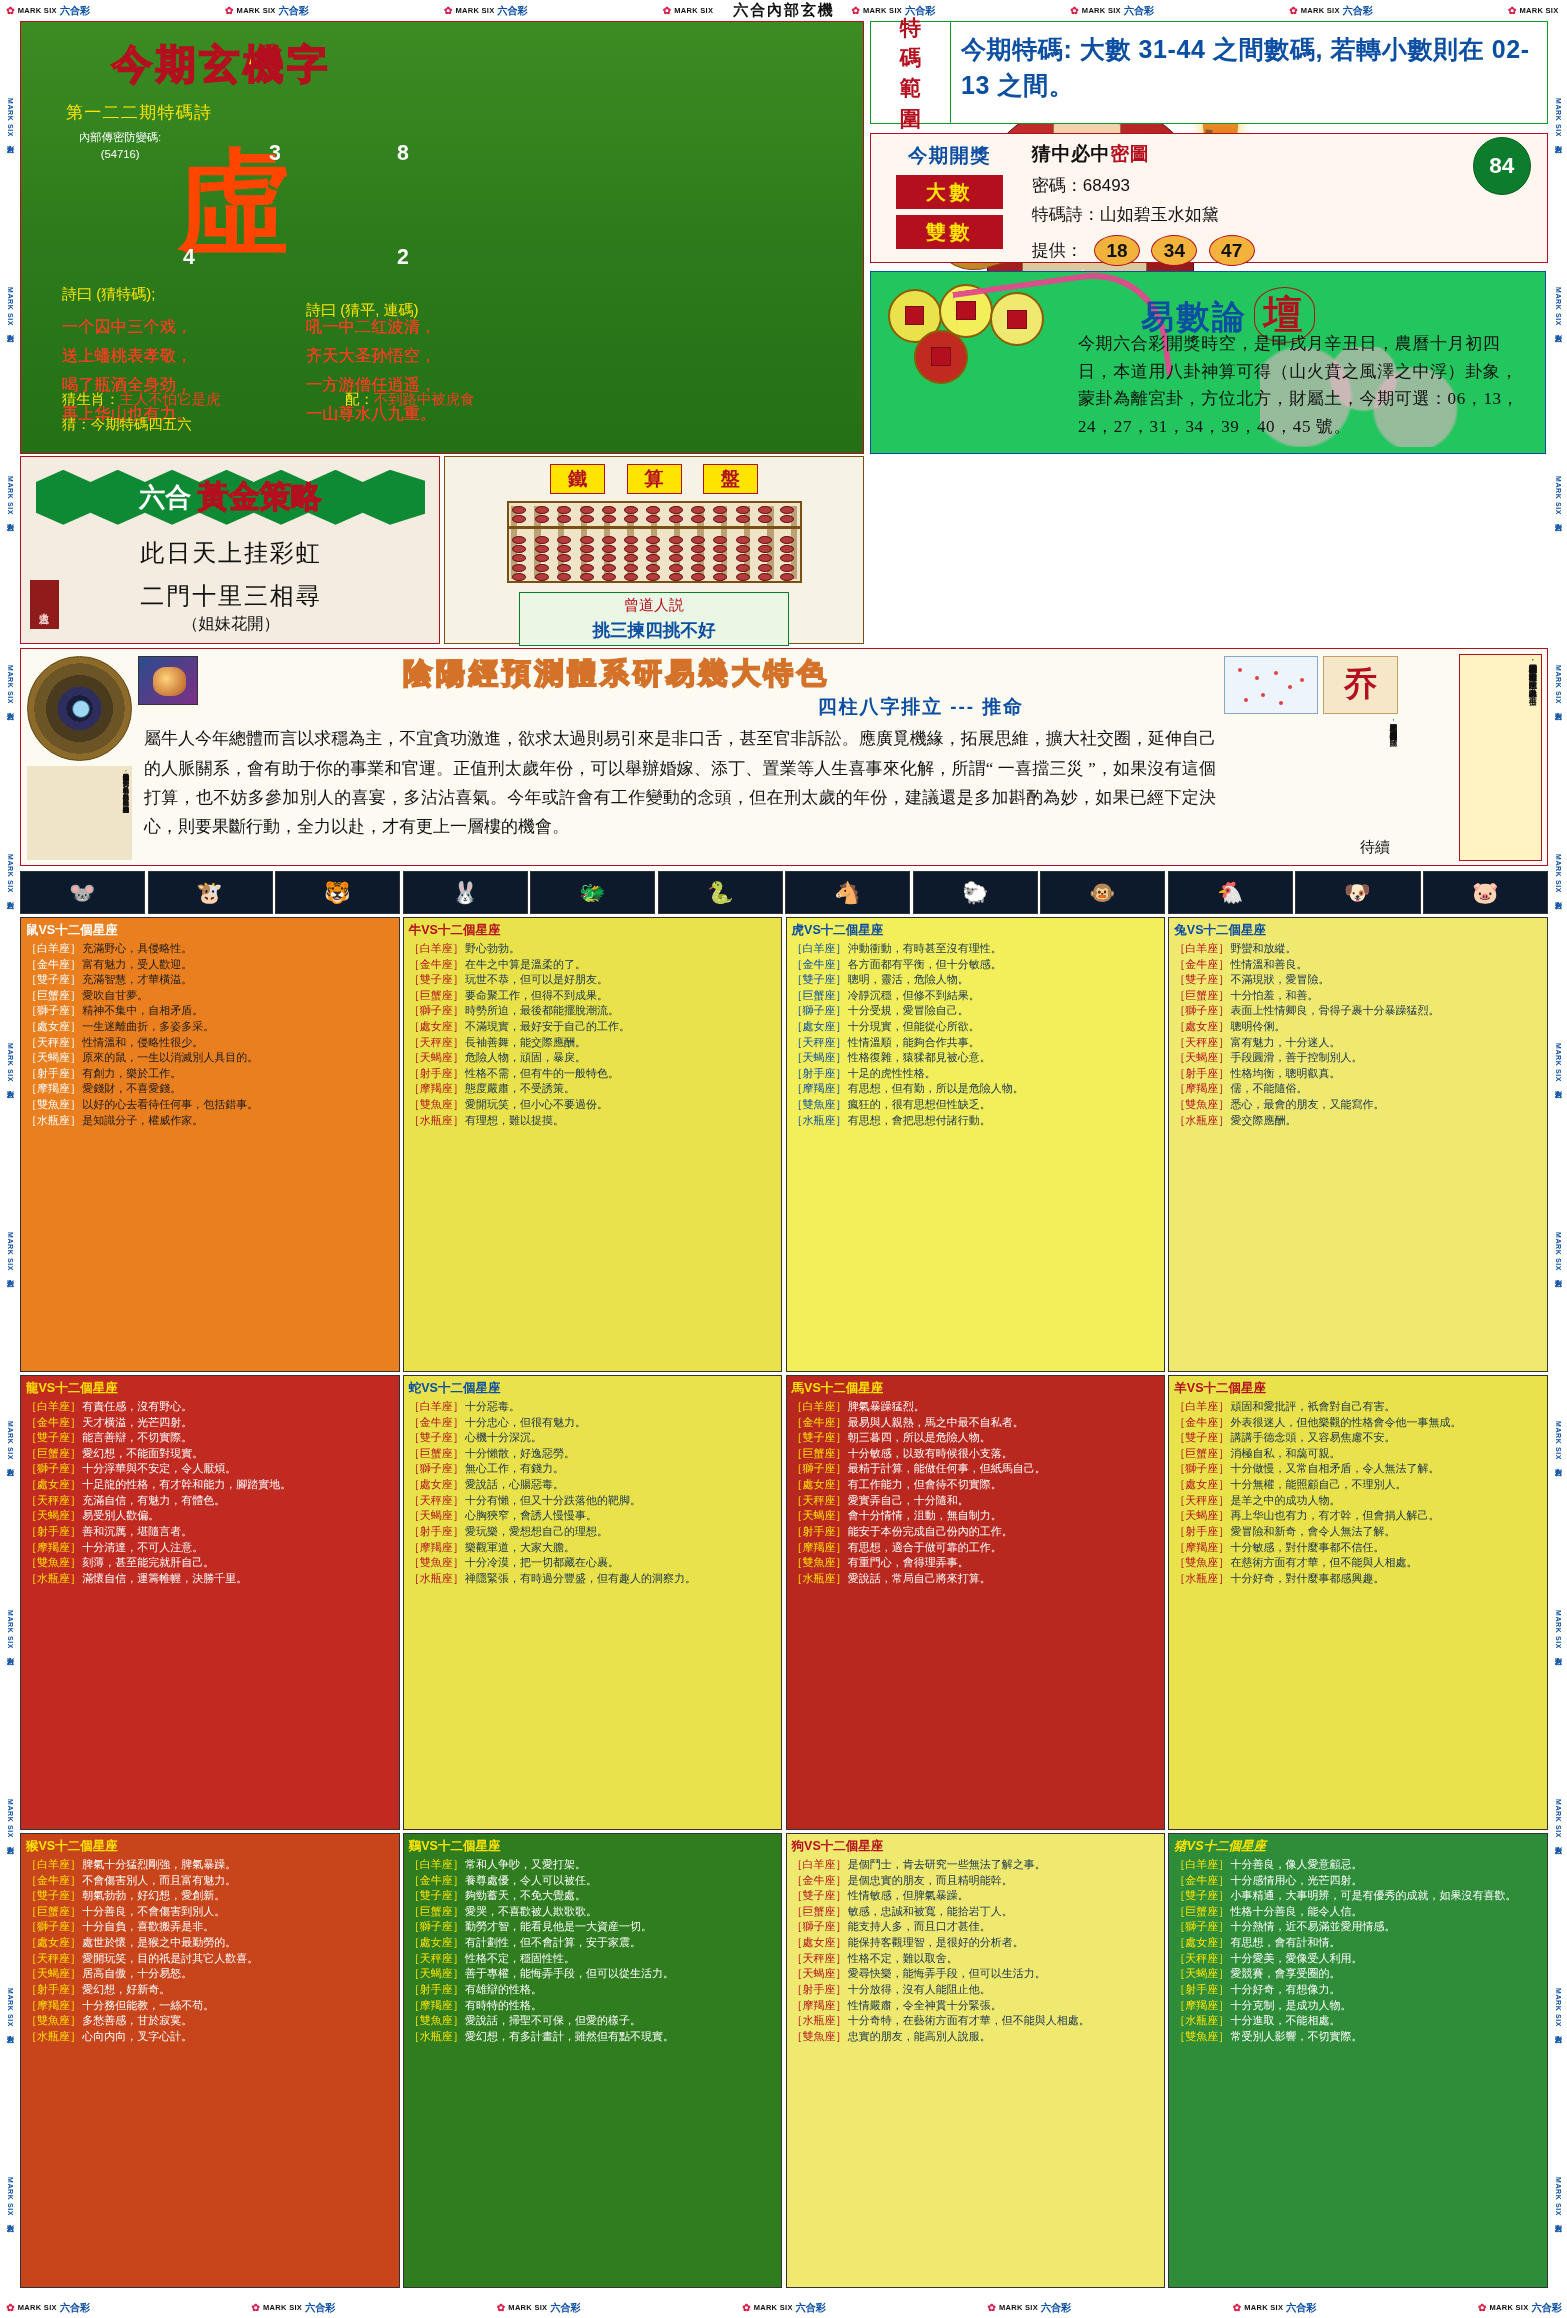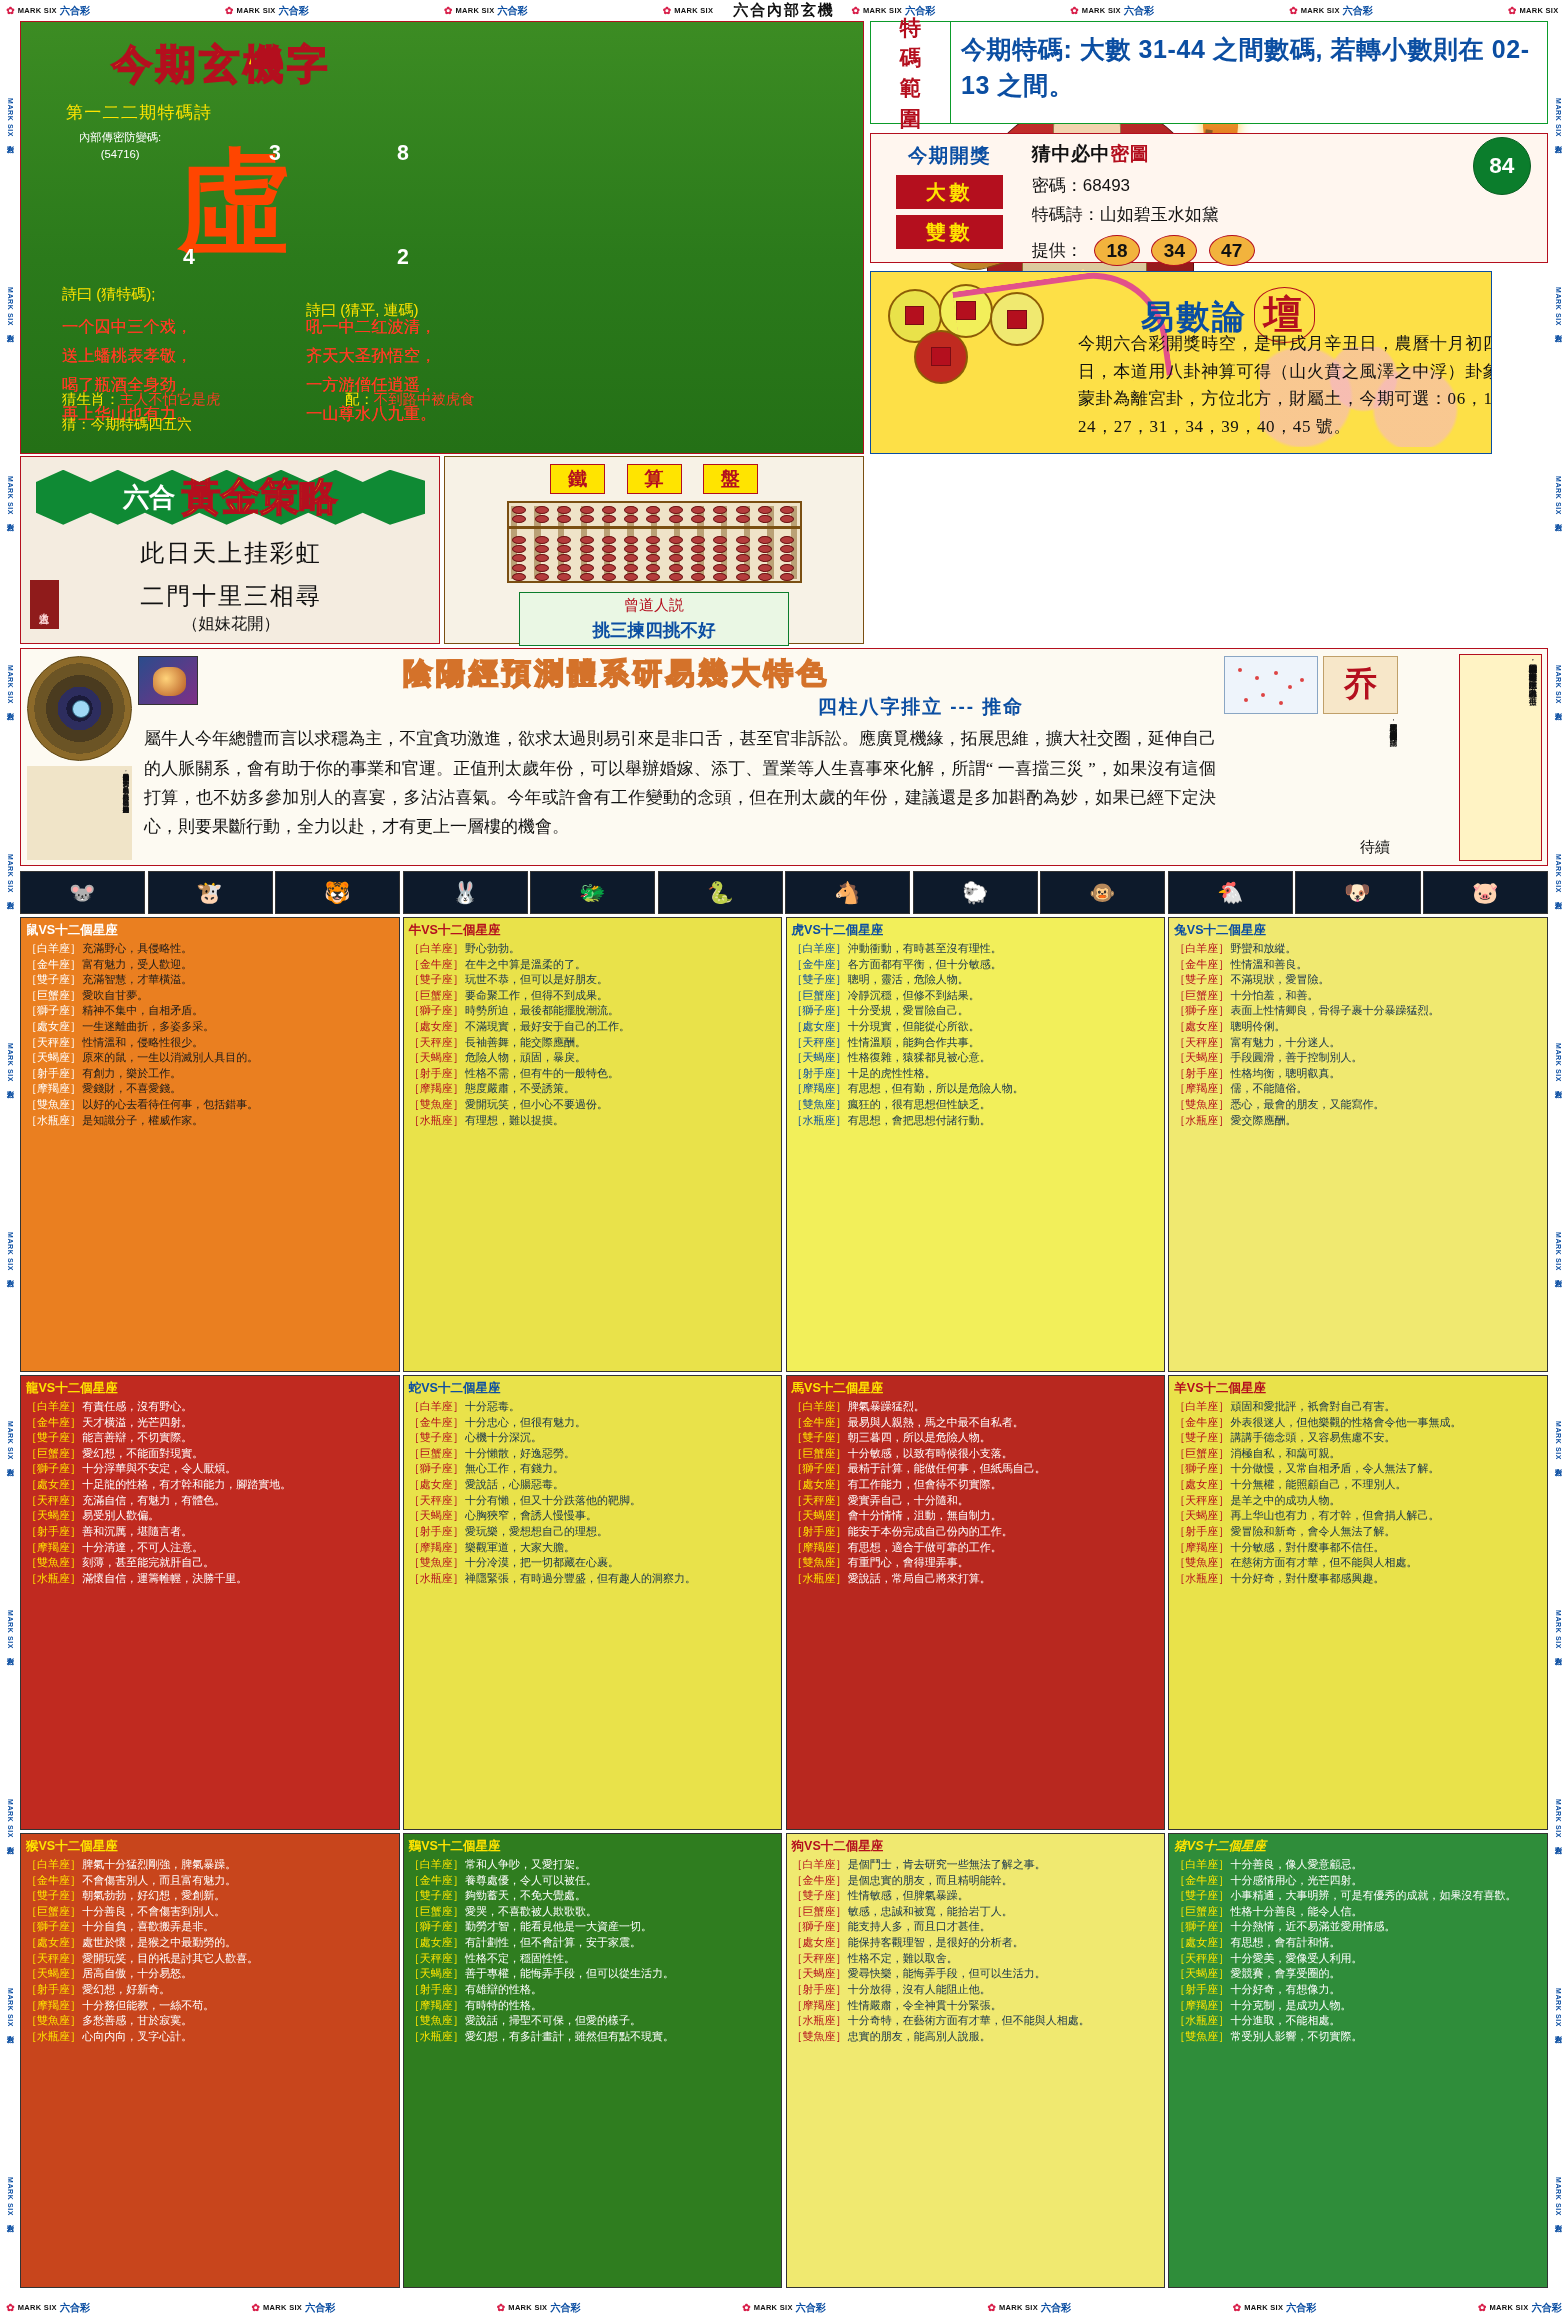--- a/index.html
+++ b/index.html
@@ -217,22 +217,22 @@
   .or-row4 { margin-top:8.8px; display:flex; align-items:center; gap:11.3px; }
   .or-row4 .lbl { font-size:17px; color:#111; }
   .ball {
     width:46px; height:31px; border-radius:50%;
     background:#f2b33d; border:1.9px solid #b40f1e; color:#111;
     display:flex; align-items:center; justify-content:center;
     font-size:19px; font-weight:bold;
   }
 
   .yishu-box {
-    position:absolute; left:0; top:250px; width:622px; height:183px;
-    border:1.9px solid #0b4ea2; background:#fde047;
+    position:absolute; left:0; top:250px; width:676px; height:183px;
+    border:1.9px solid #0b4ea2; background:#22c55e;
     overflow:hidden;
   }
   .coins { position:absolute; left:14px; top:11.3px; width:163px; height:82px; }
   .coin {
     position:absolute; width:54px; height:54px; border-radius:50%;
     background:radial-gradient(circle at 40% 35%, #ffd95e, #d99b12);
     border:2.5px solid #8c5c06;
     display:flex; align-items:center; justify-content:center;
   }
   .coin:after{ content:""; width:17.6px; height:17.6px; background:#b40f1e; border:1.9px solid #7a0c14;}
@@ -274,21 +274,21 @@
     position:absolute; left:0; top:0; width:420px; height:188px;
     border:1.9px solid #b40f1e; background:#f4ece0;
   }
   .gold-banner {
     position:absolute; left:15px; top:12.5px; width:389px; height:55px;
     background:#0f8a34;
     clip-path:polygon(0 22%, 7% 0, 14% 22%, 21% 0, 28% 22%, 35% 0, 42% 22%, 49% 0, 56% 22%, 63% 0, 70% 22%, 77% 0, 84% 22%, 91% 0, 100% 20%, 100% 80%, 91% 100%, 84% 78%, 77% 100%, 70% 78%, 63% 100%, 56% 78%, 49% 100%, 42% 78%, 35% 100%, 28% 78%, 21% 100%, 14% 78%, 7% 100%, 0 78%);
     display:flex; align-items:center; justify-content:center; gap:6.3px;
   }
   .gold-banner .gb-a { font-size:26px; font-weight:bold; color:#ffffff; }
-  .gold-banner .gb-b { font-size:39px; font-weight:bold; color:#ffe400; -webkit-text-stroke:1.3px #b40f1e; }
+  .gold-banner .gb-b { font-size:31px; font-weight:bold; color:#ffe400; -webkit-text-stroke:1.3px #b40f1e; }
   .gold-line1 { position:absolute; left:0; top:80px; width:420px; text-align:center;
     font-size:24px; color:#111; letter-spacing:1.9px; }
   .gold-line2 { position:absolute; left:0; top:123px; width:420px; text-align:center;
     font-size:24px; color:#111; letter-spacing:1.9px; }
   .gold-line3 { position:absolute; left:0; top:156px; width:420px; text-align:center;
     font-size:16.3px; color:#111; }
   .seal-sm {
     position:absolute; left:8.8px; top:123px; width:29px; height:49px;
     background:#8f1b1b; color:#ffdede; font-size:10.7px; line-height:1.2;
     display:flex; align-items:center; justify-content:center; text-align:center;

